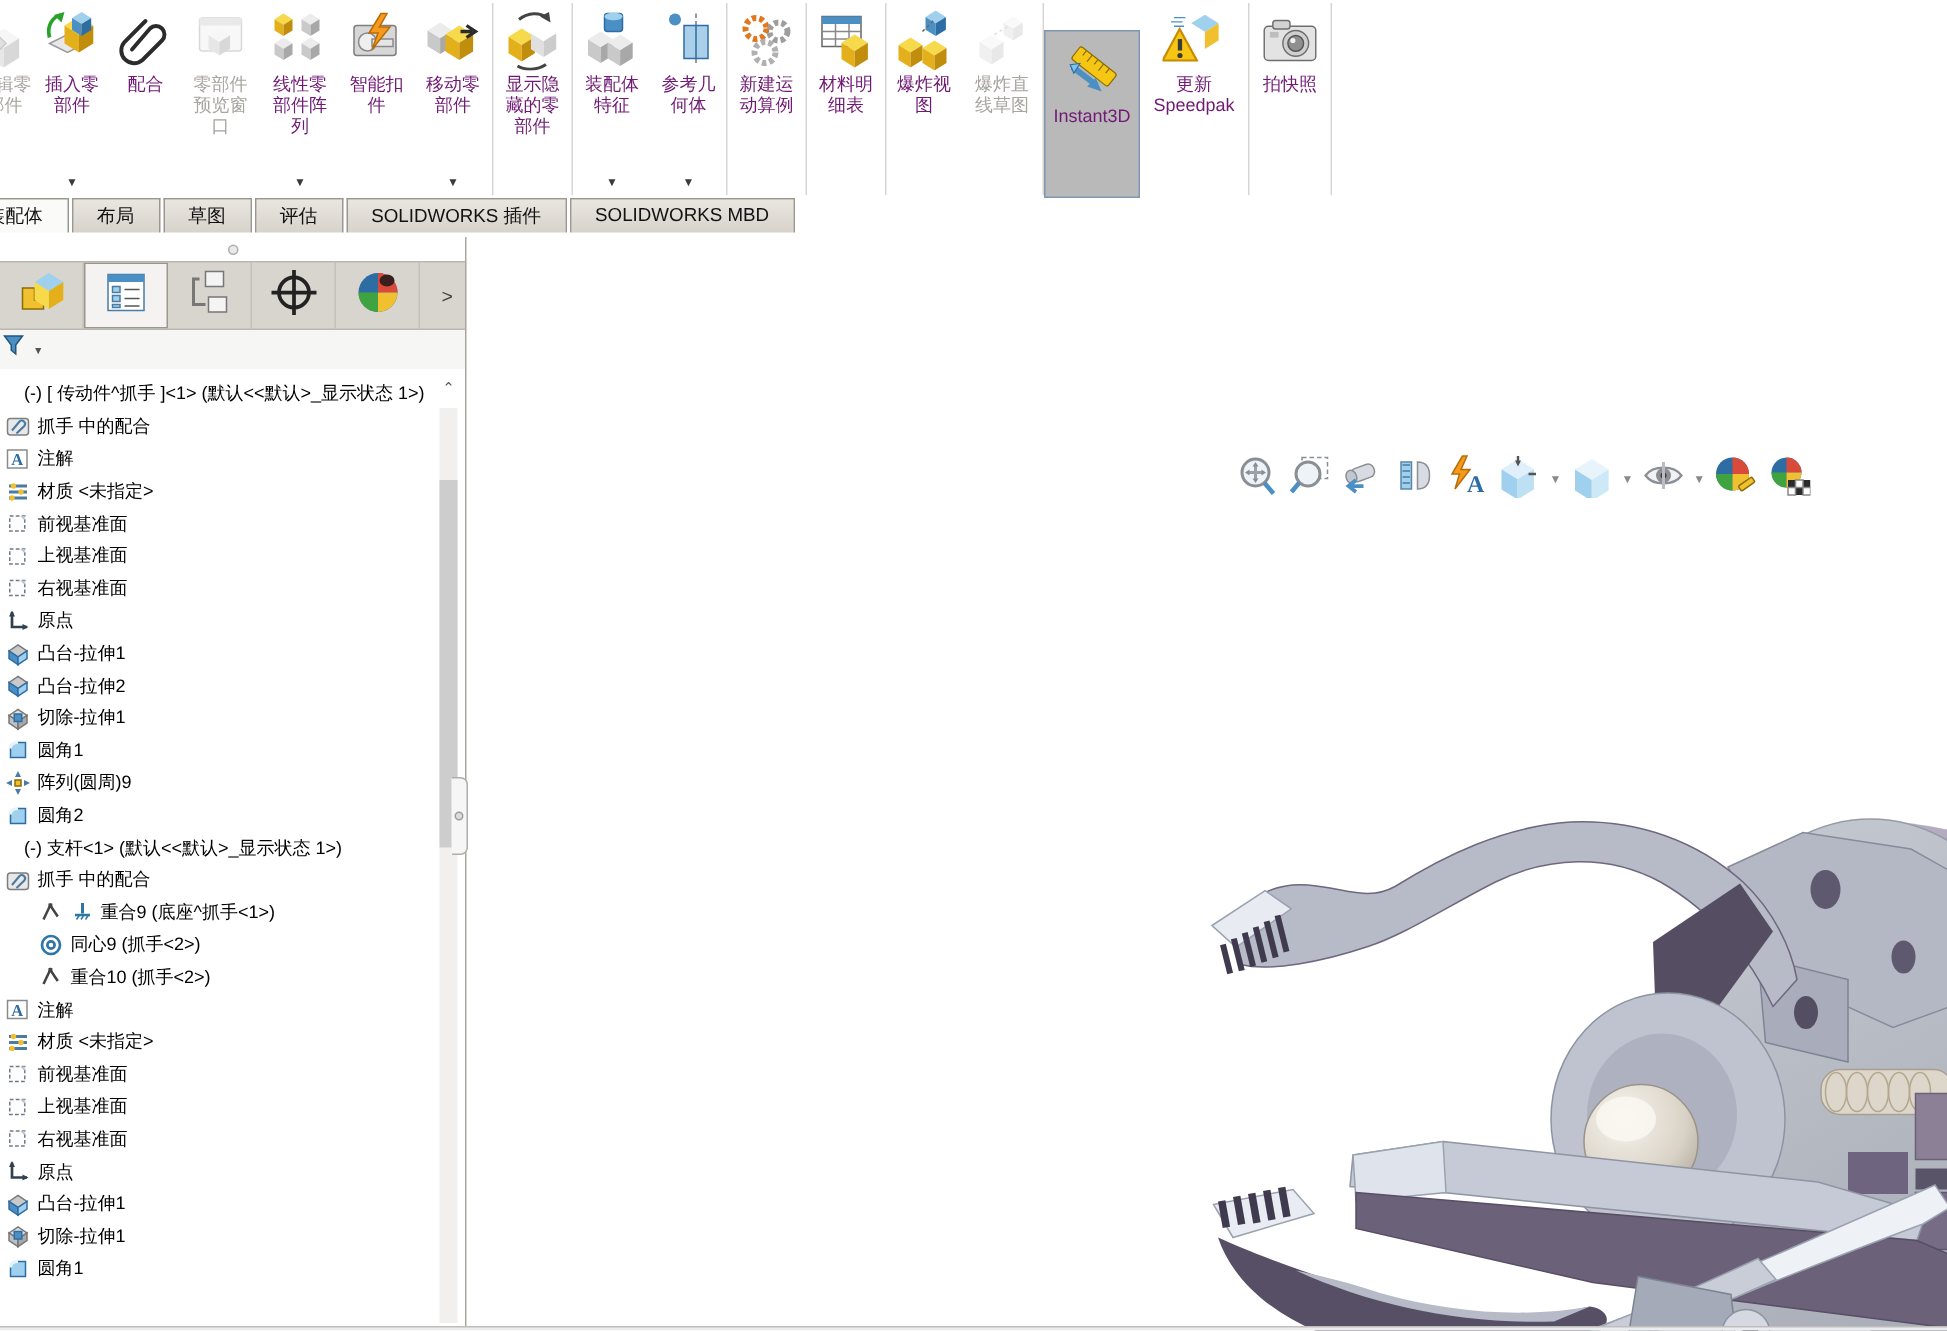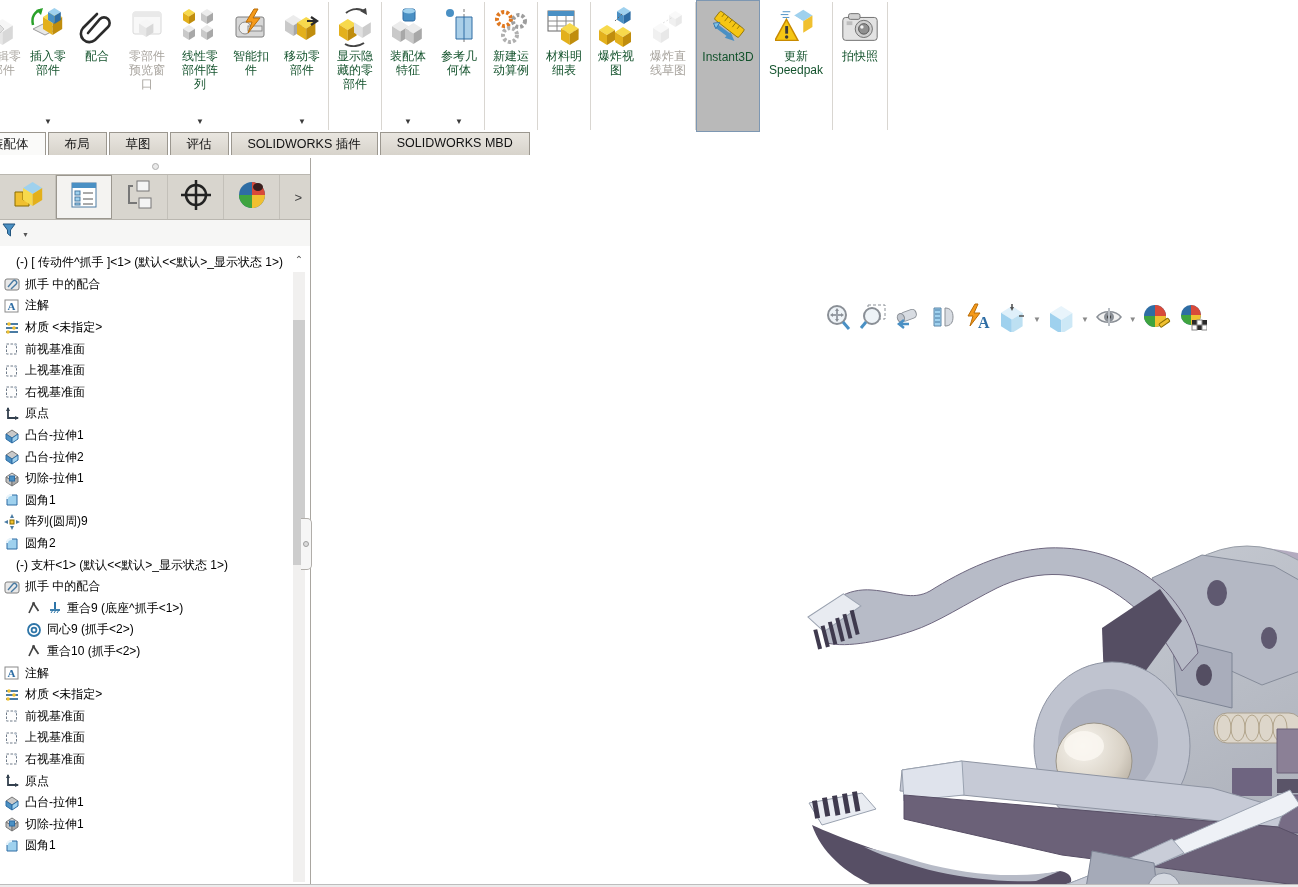--- a/index.html
+++ b/index.html
@@ -7,21 +7,21 @@
     font-family:"Liberation Sans","DejaVu Sans",sans-serif; }
   .app { position:relative; width:1298px; height:887px; background:#fff; }
 
   
   .ribbon { position:absolute; left:0; top:0; width:1298px; height:132px; background:#fff;
     display:flex; align-items:stretch; overflow:hidden; }
   .rib-col { position:relative; display:flex; flex-direction:column; align-items:center;
     padding-top:5px; flex:0 0 auto; }
   .rib-col.pressed { background:#b9b9b9; border:1px solid #7d97b2; }
   .rib-icon { width:42px; height:44px; display:flex; align-items:center; justify-content:center; }
-  .rib-label { font-size:12px; line-height:14px; color:#14532d; text-align:center; white-space:pre-line; }
+  .rib-label { font-size:12px; line-height:14px; color:#701a75; text-align:center; white-space:pre-line; }
   .rib-col.disabled .rib-label { color:#a8a49e; }
   .rib-col.disabled .rib-icon { filter:grayscale(1) opacity(.45); }
   .rib-dd { position:absolute; bottom:6px; left:50%; transform:translateX(-50%);
     font-size:8px; color:#3a3a3a; }
   .rib-sep { flex:0 0 1px; background:#d9d6d1; margin:2px 0; }
 
   
   .tabrow { position:absolute; left:0; top:132px; width:1298px; height:26px; background:#fff;
     display:flex; align-items:flex-start; overflow:hidden; }
   .ctab { flex:0 0 auto; height:23px; padding:3px 16px 0; font-size:12.5px; color:#111;
@@ -329,21 +329,21 @@
               <path d="M0,5 8,10 8,20 0,15Z" fill="#ddd"></path>
               <path d="M16,5 8,10 8,20 16,15Z" fill="#ccc"></path>
             </g>
             <line x1="14" y1="16" x2="24" y2="10" stroke="#bbb" stroke-dasharray="2,2"></line>
           </svg>
         </div>
         <div class="rib-label">爆炸直
 线草图</div>
       </div>
       <div class="rib-sep"></div>
-      <div class="rib-col pressed" style="width: 64px;">
+      <div class="rib-col pressed" style="width: 64px; margin-top: 20px;">
         <div class="rib-icon">
           <svg width="52" height="40" viewBox="0 0 52 40">
             <g transform="rotate(38 26 16)">
               <rect x="8" y="8" width="38" height="13" rx="2" fill="#f5c614" stroke="#8a6d00"></rect>
               <g stroke="#8a6d00">
                 <line x1="14" y1="8" x2="14" y2="13"></line>
                 <line x1="20" y1="8" x2="20" y2="15"></line>
                 <line x1="26" y1="8" x2="26" y2="13"></line>
                 <line x1="32" y1="8" x2="32" y2="15"></line>
                 <line x1="38" y1="8" x2="38" y2="13"></line>

